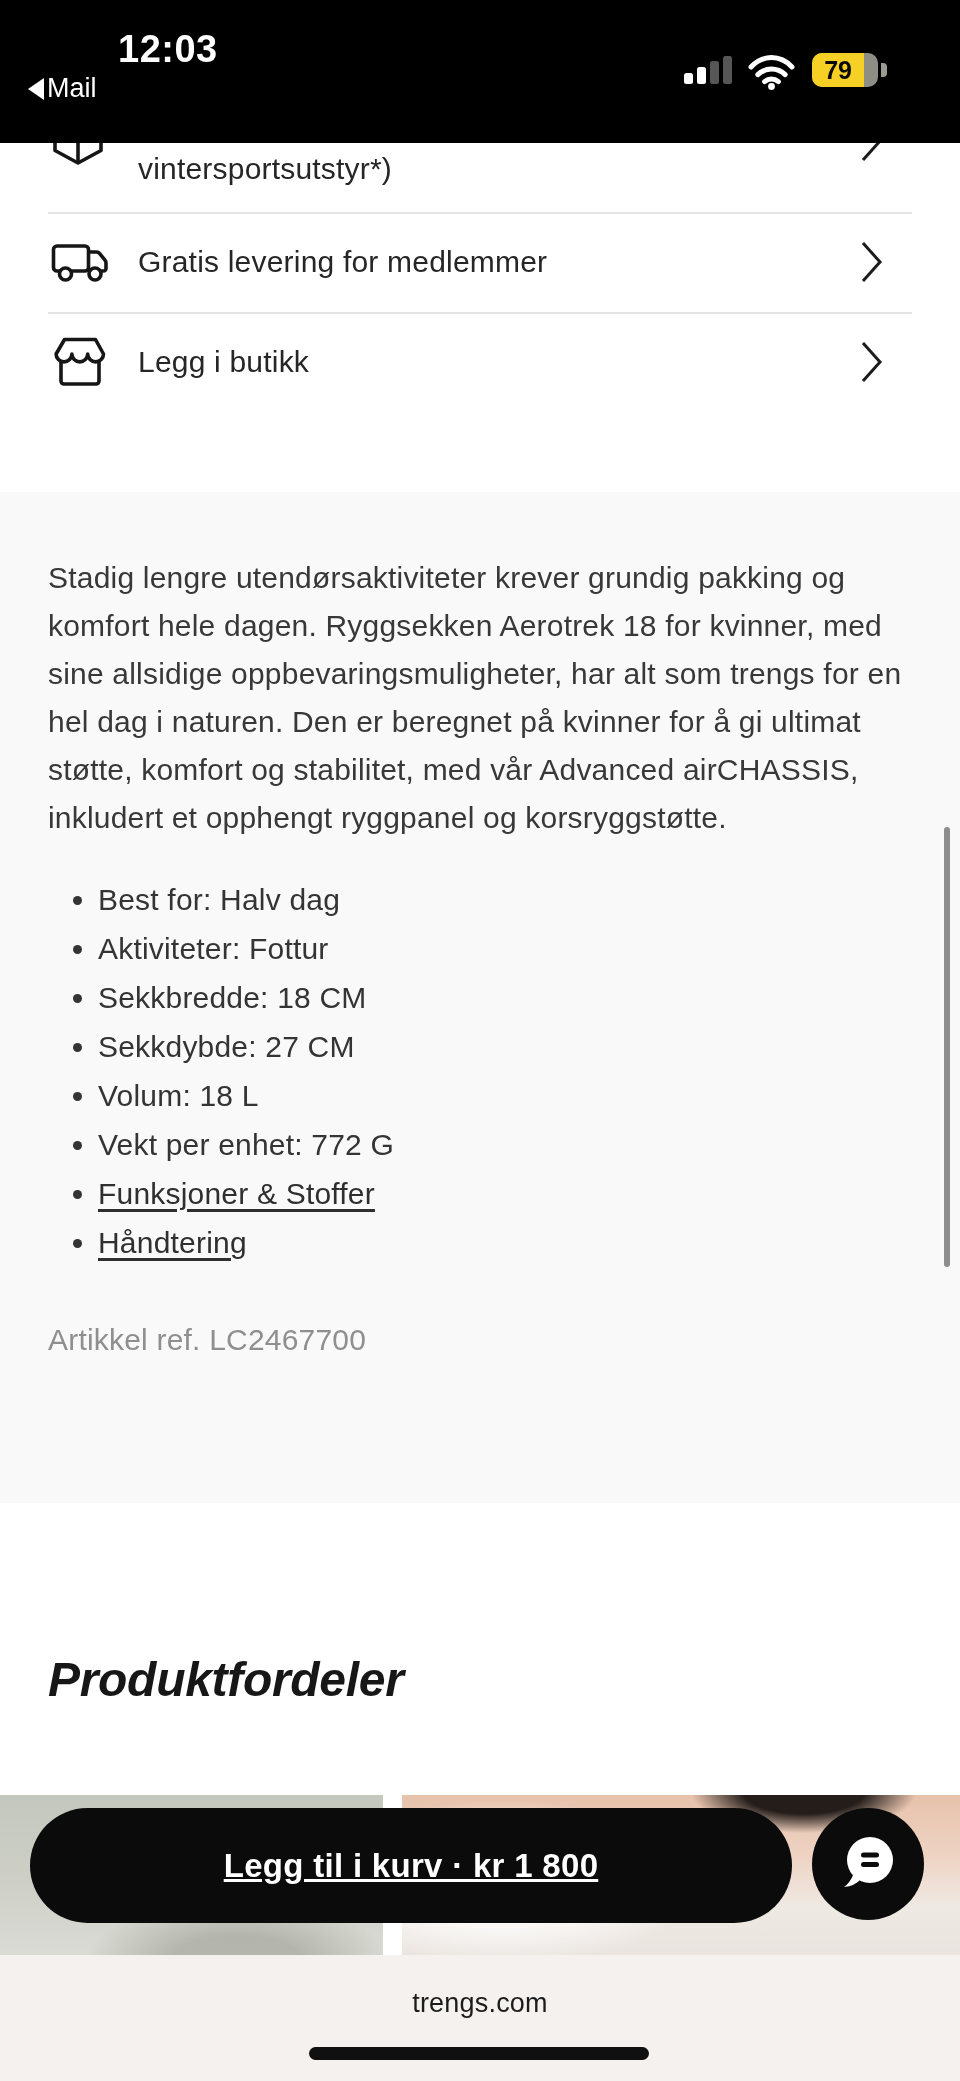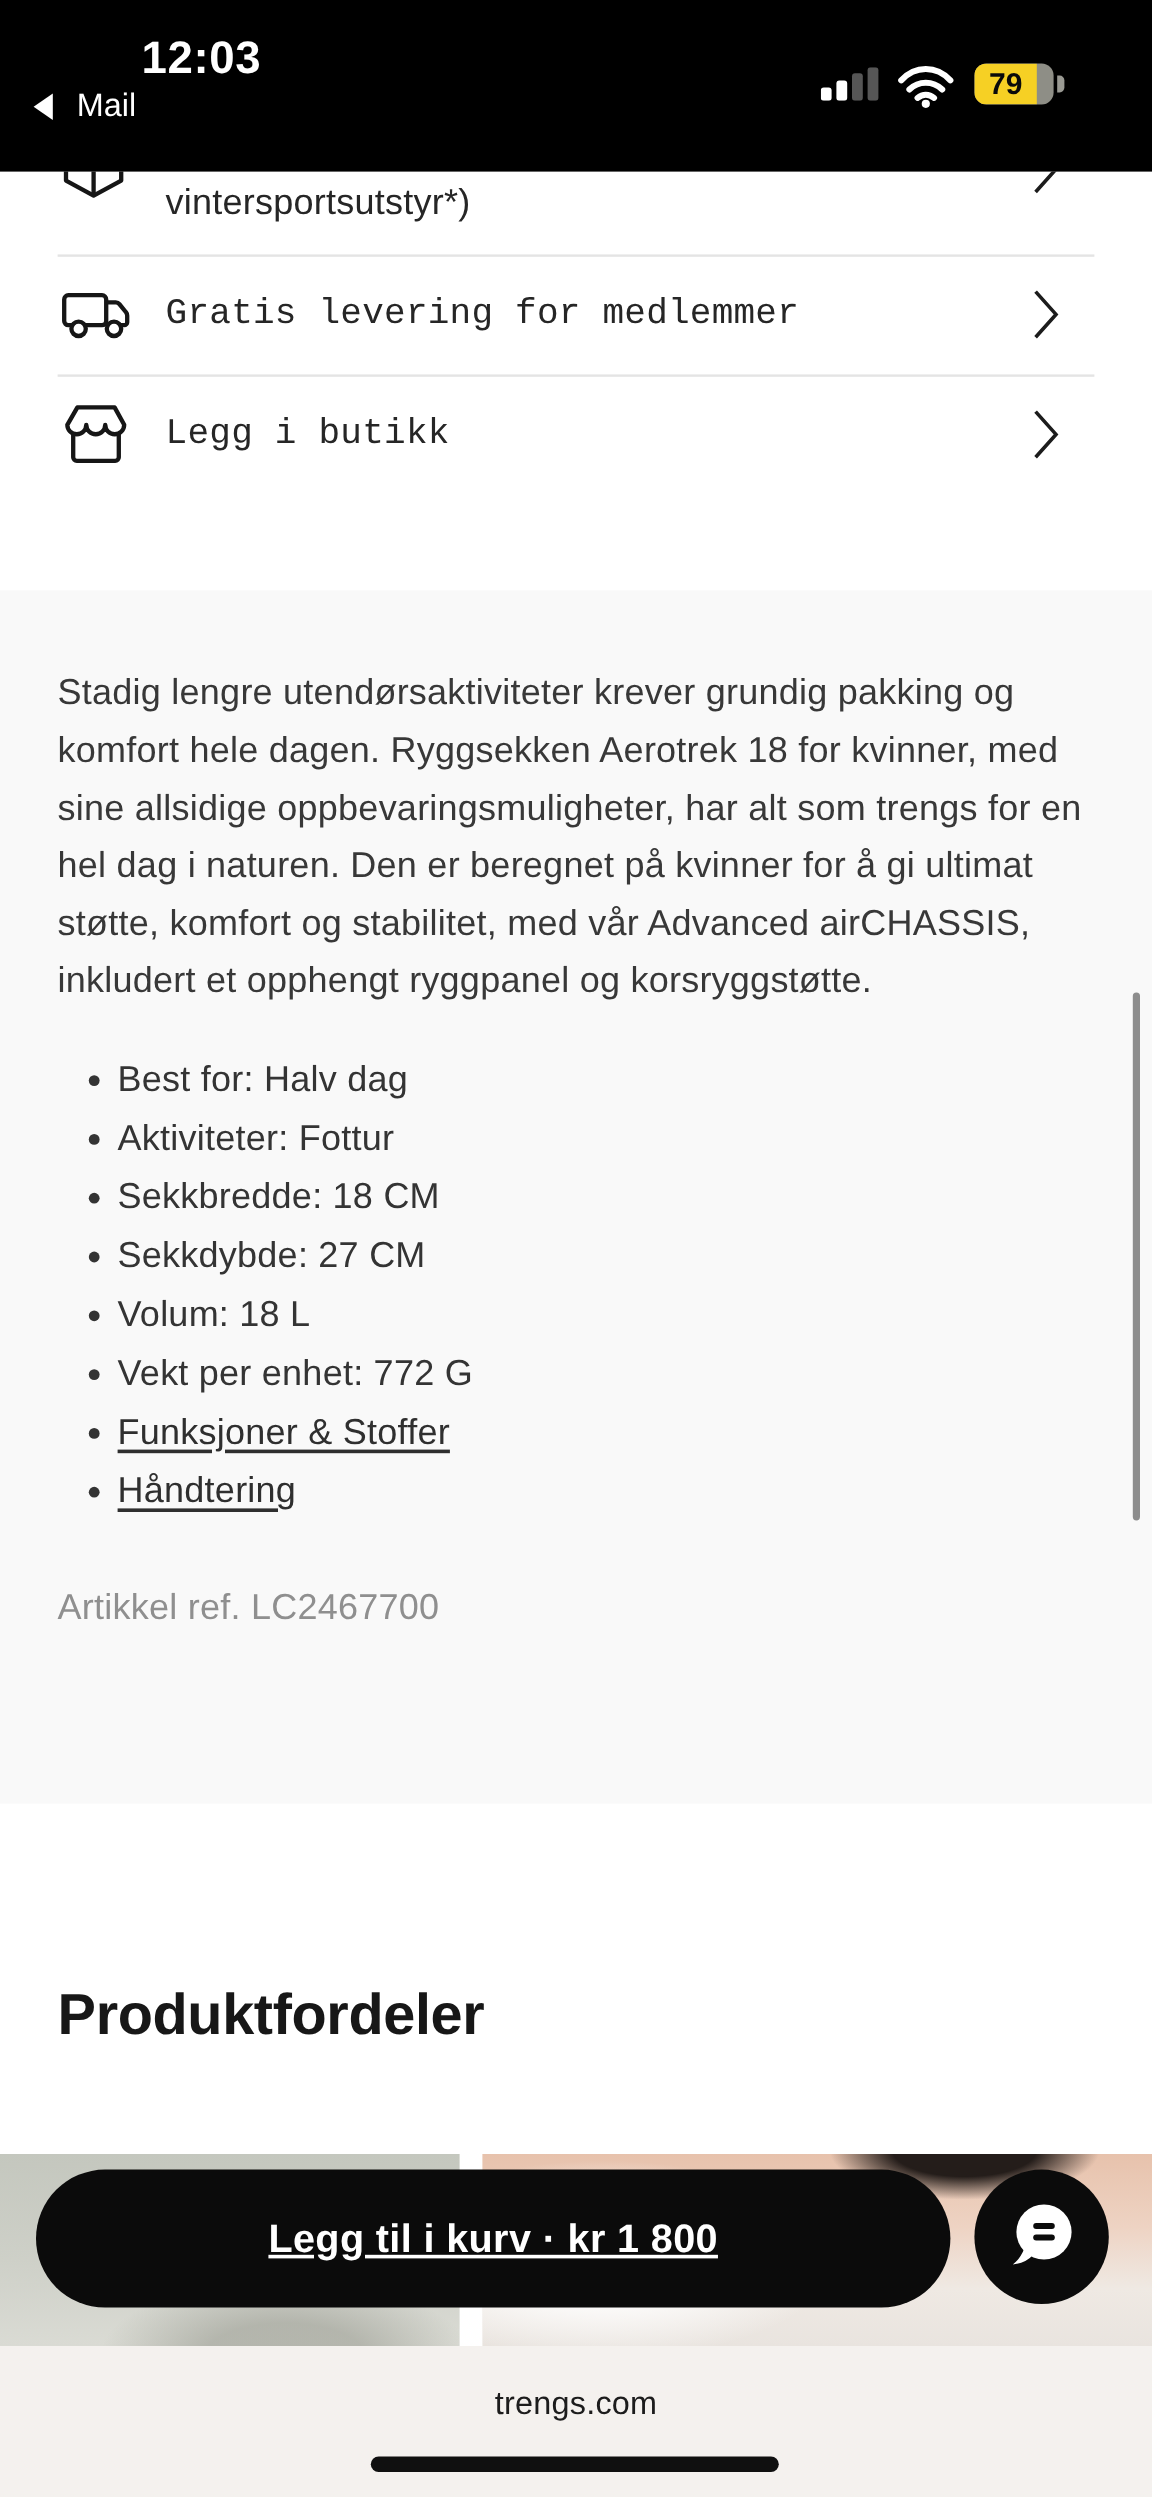--- a/index.html
+++ b/index.html
@@ -6,51 +6,51 @@
   html,body { background:#444; }
   body { font-family:"Liberation Sans","DejaVu Sans",sans-serif; }
   #screen {
     position:relative; width:960px; height:2081px; margin:0 auto;
     background:#ffffff; overflow:hidden;
   }
 
   
   .statusbar { position:absolute; left:0; top:0; width:960px; height:143px; background:#000; z-index:40; }
   .sb-time { position:absolute; left:118px; top:28px; color:#fff; font-size:38px; font-weight:700; letter-spacing:.5px; }
-  .sb-back { position:absolute; left:28px; top:73px; color:#fff; font-size:27px; display:flex; align-items:center; gap:20px; }
+  .sb-back { position:absolute; left:28px; top:73px; color:#fff; font-size:27px; display:flex; align-items:center; gap:3px; }
   .sb-back-tri { width:0; height:0; border-top:11px solid transparent; border-bottom:11px solid transparent; border-right:16px solid #fff; }
   .sb-signal { position:absolute; left:684px; top:56px; }
   .sb-wifi { position:absolute; left:748px; top:55px; }
   .sb-batt { position:absolute; left:812px; top:53px; width:66px; height:34px; border-radius:10px; overflow:hidden; background:#8e8e86; }
   .sb-batt-fill { position:absolute; left:0; top:0; height:100%; width:79%; background:#f6d024; }
   .sb-batt-pct { position:absolute; left:0; top:0; width:79%; height:100%; display:flex; align-items:center; justify-content:center; color:#0a0a0a; font-size:25px; font-weight:700; }
   .sb-batt-nub { position:absolute; left:881px; top:63px; width:6px; height:14px; border-radius:0 4px 4px 0; background:#9a9a93; }
 
   
   .rows { position:absolute; left:0; top:143px; width:960px; }
-  .info-row { position:absolute; left:0; width:841px; height:100px; display:flex; align-items:center; cursor:pointer;font-family:Liberation Mono, monospace; }
+  .info-row { position:absolute; left:0; width:841px; height:100px; display:flex; align-items:center; cursor:pointer; }
   .row-clipped { position:absolute; left:0; top:0; width:960px; height:69px; overflow:hidden; }
   .row-icon { position:absolute; left:50px; }
   .row-label { position:absolute; left:138px; color:#262626; font-size:30px; letter-spacing:.2px; }
   .row-chev { position:absolute; left:860px; }
   .divider { position:absolute; left:48px; width:864px; height:2px; background:#e4e4e4; }
 
   
   .scrollbar { position:absolute; left:944px; top:827px; width:6px; height:440px; border-radius:3px; background:#7a7a7a; opacity:.85; z-index:30; }
 
   
   .desc-section { position:absolute; left:0; top:492px; width:960px; height:1011px; background:#f9f9f9; padding:62px 48px 0 48px; color:#383838; }
   .desc-text { font-size:30px; line-height:48px; letter-spacing:.2px; }
   .spec-list { margin:33px 0 0 0; padding-left:50px; list-style:disc; }
   .spec-list li { font-size:30px; line-height:49px; letter-spacing:.2px; color:#343434; }
   .spec-link { color:#2f2f2f; text-decoration:underline; text-underline-offset:5px; cursor:pointer; }
   .article-ref { margin-top:56px; font-size:30px; color:#8f8f8f; letter-spacing:.2px; }
 
   
-  .section-heading { position:absolute; left:48px; top:1652px; font-size:48px; font-weight:700; color:#171717; letter-spacing:-.3px; }
+  .section-heading { position:absolute; left:48px; top:1652px; font-size:48px; font-weight:700; color:#171717; letter-spacing:-.3px;font-style:italic; }
 
   
   .img-strip { position:absolute; left:0; top:1795px; width:960px; height:160px; }
   .img-left { position:absolute; left:0; top:0; width:383px; height:160px;
     background:
       radial-gradient(ellipse 220px 90px at 62% 105%, rgba(150,152,142,.55) 0 30%, transparent 70%),
       linear-gradient(180deg,#c4c7be 0%, #ced0c8 55%, #dadbd4 100%); }
   .img-right { position:absolute; left:402px; top:0; width:558px; height:160px;
     background:
       radial-gradient(ellipse 150px 55px at 72% -2%, #241d1a 0 40%, transparent 75%),

